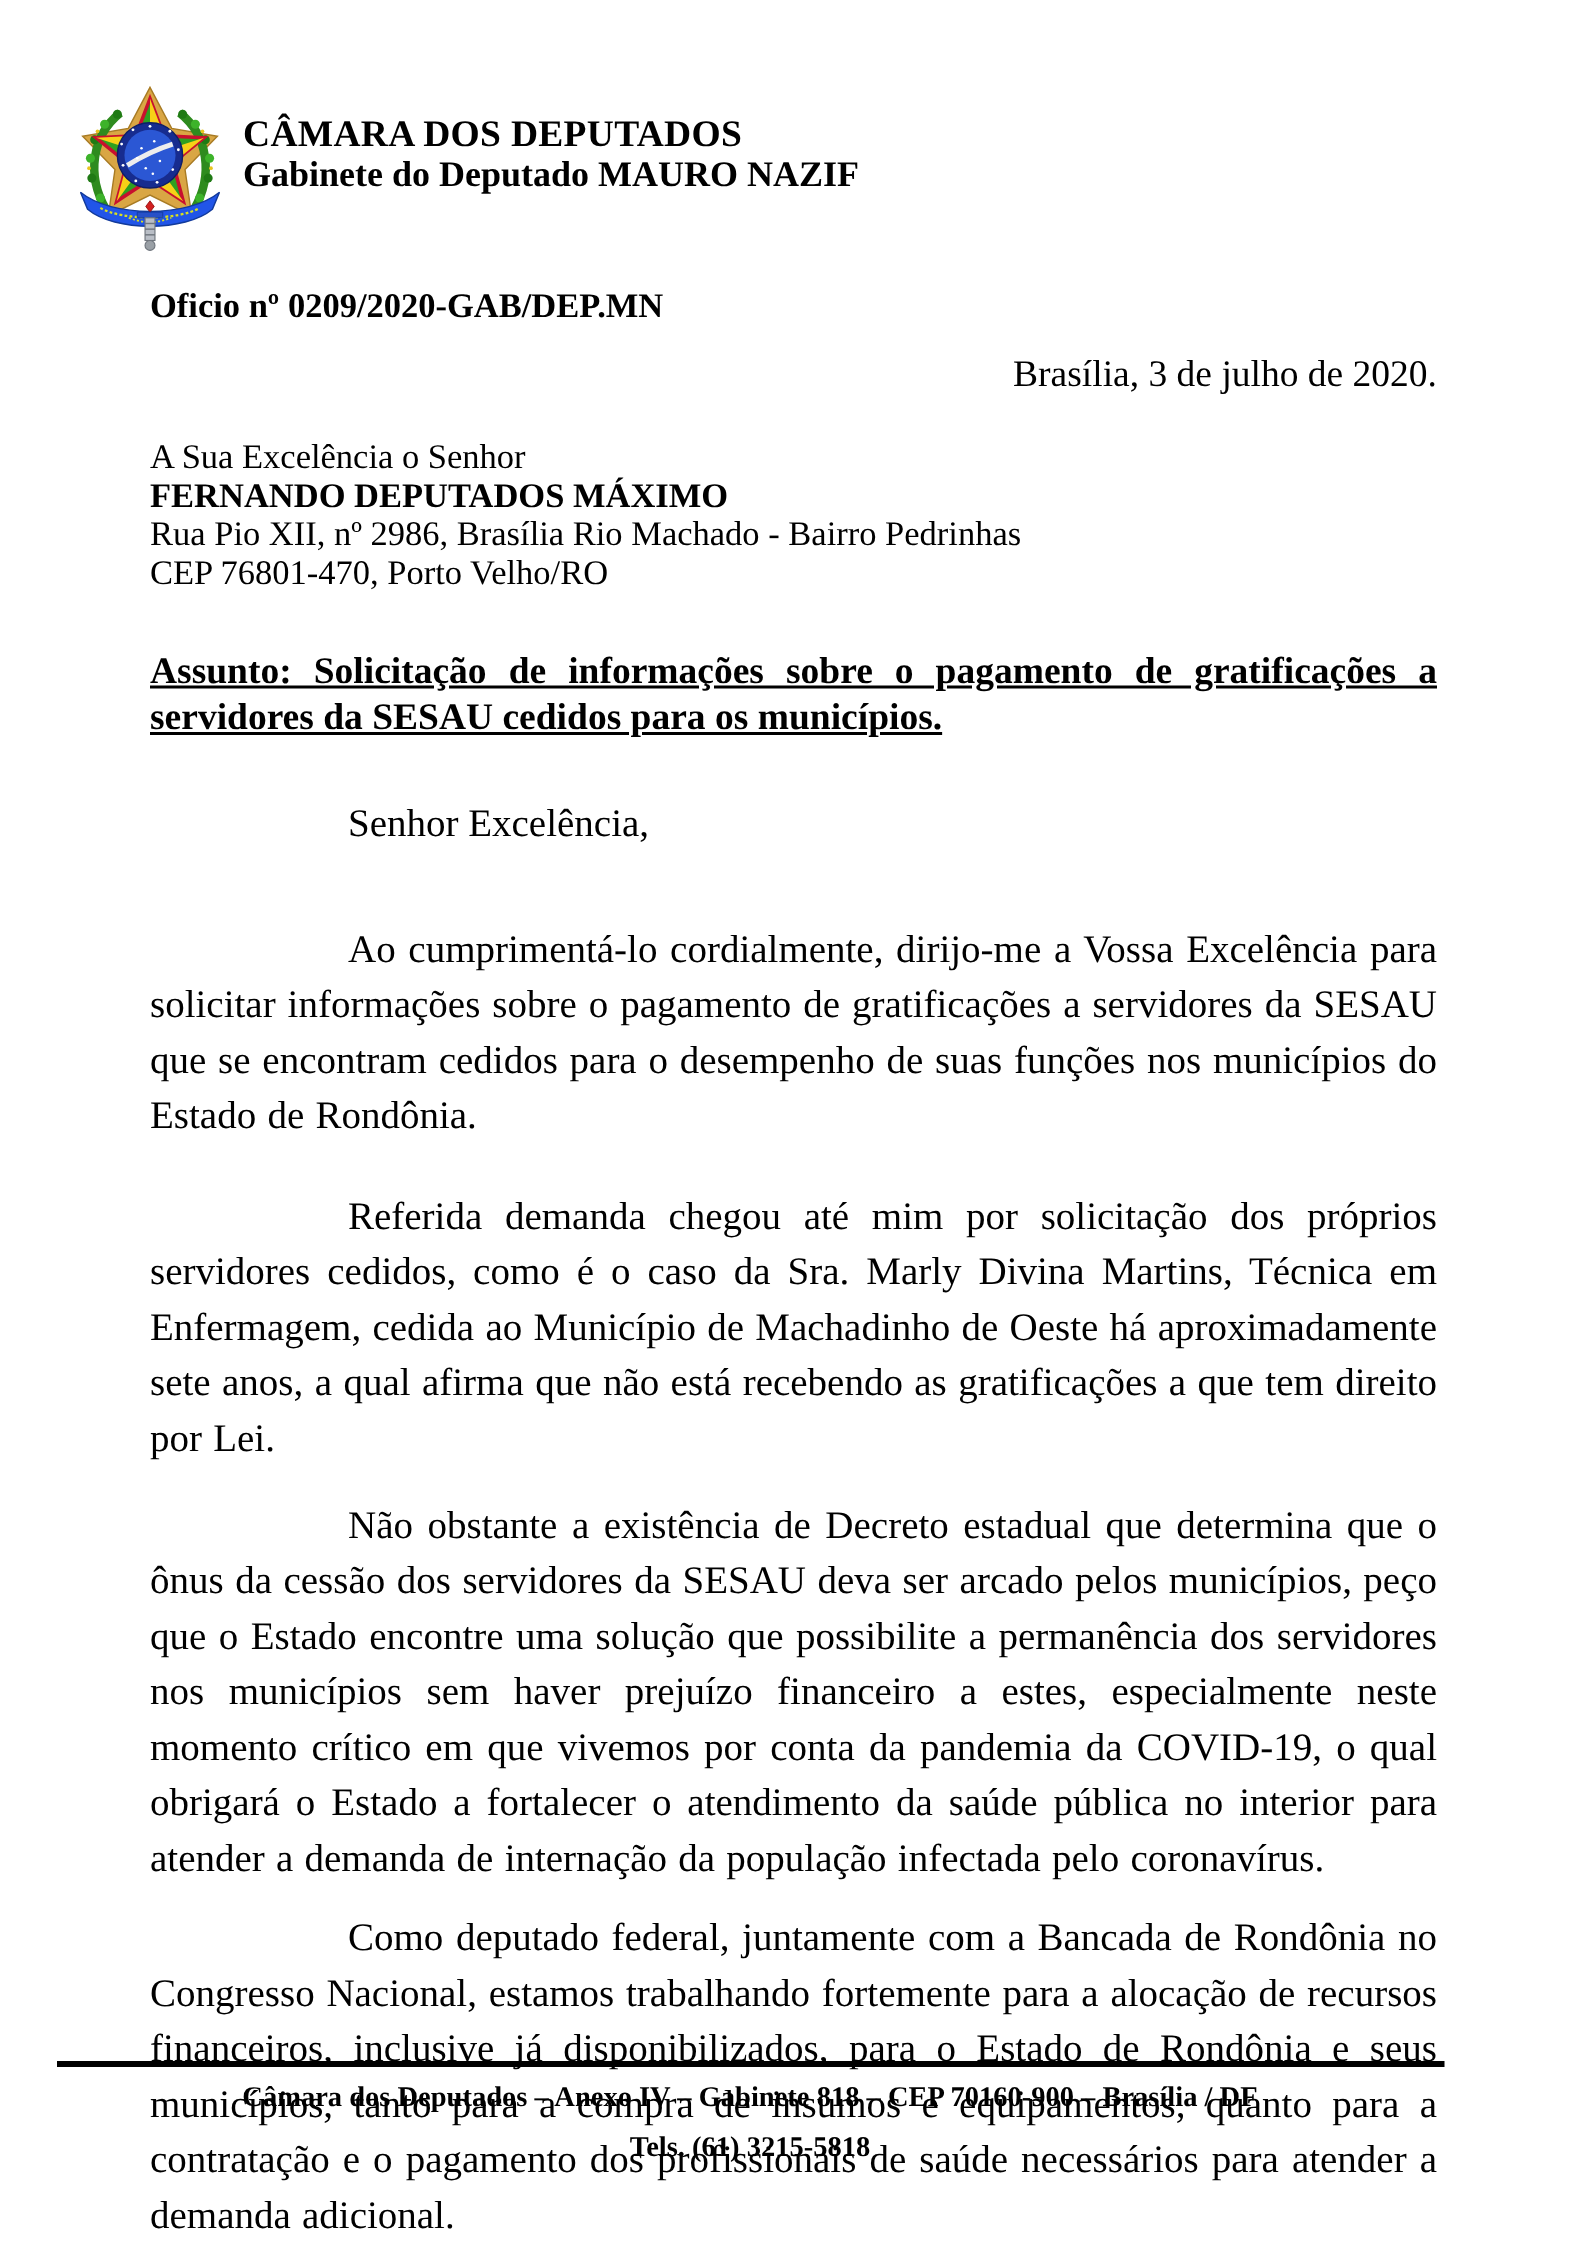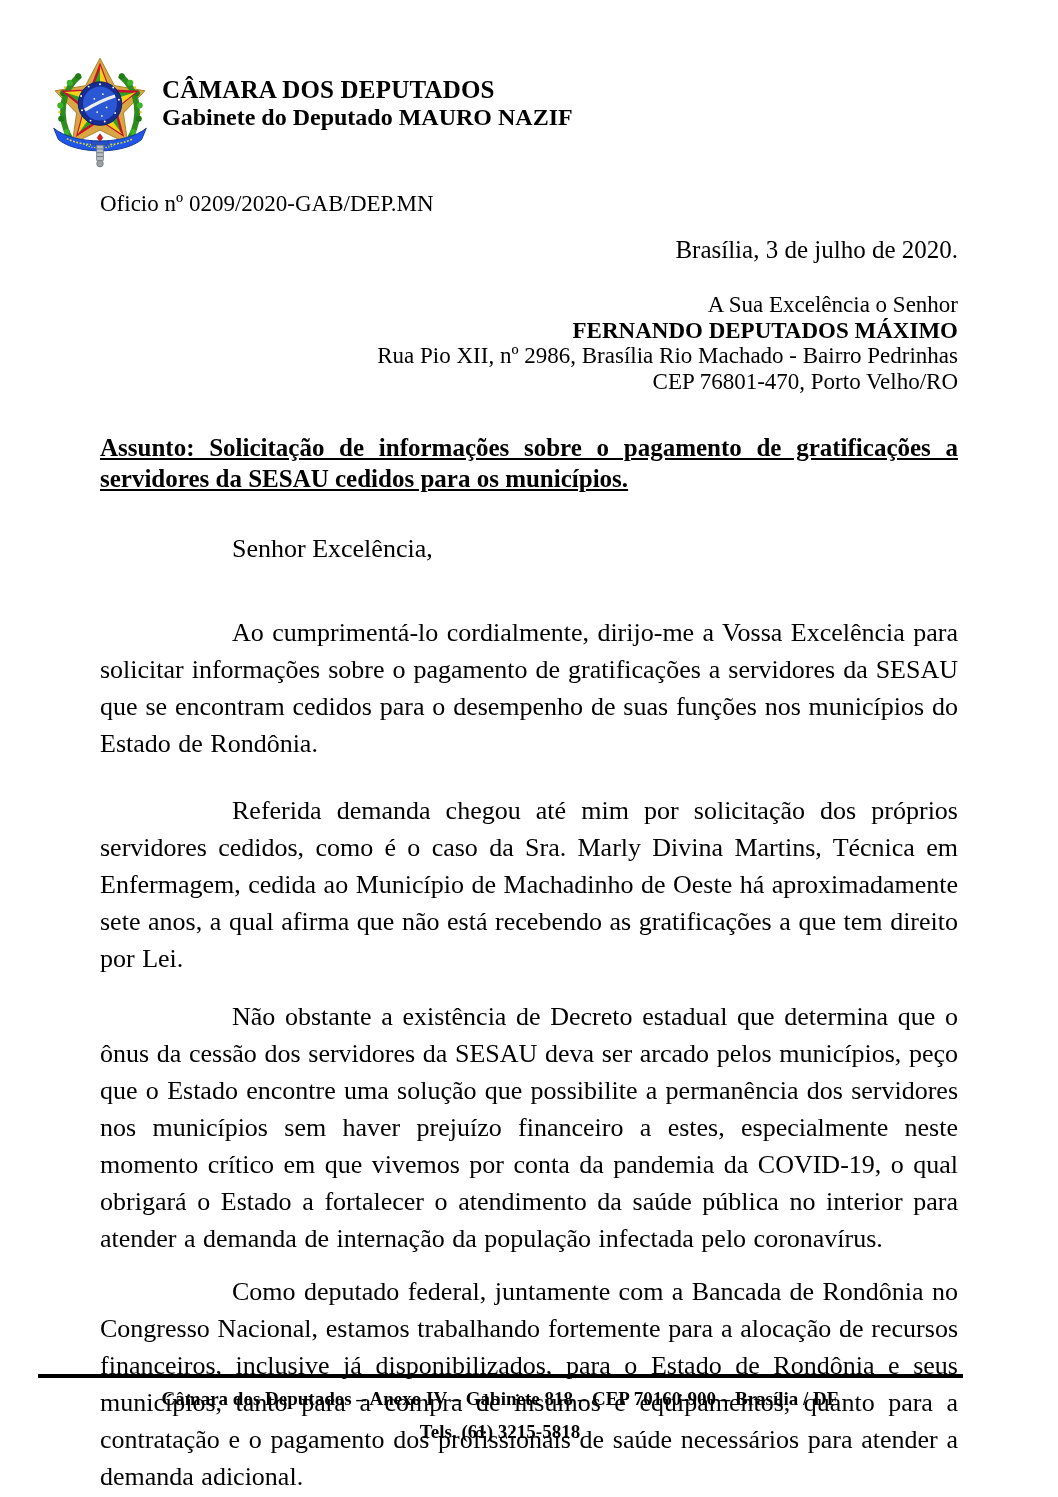--- a/index.html
+++ b/index.html
@@ -9,23 +9,23 @@
     background:#ffffff;
     font-family:"Liberation Serif","DejaVu Serif",serif;
     color:#000;
     overflow:hidden;
   }
   .emblem{position:absolute;left:48px;top:56px;width:104px;height:116px;}
   .org-block{position:absolute;left:162px;top:76px;}
   .org-name{font-size:25px;font-weight:bold;line-height:28px;letter-spacing:.2px;}
   .org-office{font-size:24px;font-weight:bold;line-height:27px;}
   .content{position:absolute;left:100px;top:0;width:858px;padding-top:190px;}
-  .ref{font-size:23px;font-weight:normal;line-height:28px;}
+  .ref{font-size:23px;font-weight:bold;line-height:28px;}
   .dateline{margin-top:16px;font-size:25px;line-height:32px;text-align:right;}
-  .recipient{margin-top:26px;font-size:23px;line-height:25.5px;text-align:right;}
+  .recipient{margin-top:26px;font-size:23px;line-height:25.5px;}
   .b{font-weight:bold;}
   .subject{margin-top:38px;font-size:25px;font-weight:bold;line-height:31px;text-align:justify;text-decoration:underline;}
   .greeting{margin:36px 0 46px 0;font-size:26px;line-height:38px;text-indent:132px;}
   p.para{margin:16px 0 21px 0;font-size:26px;line-height:37px;text-align:justify;text-indent:132px;word-spacing:1px;}
   p.para.p1{margin-bottom:30px;}
   p.para.p3{margin-bottom:16px;}
   p.para.p4{margin-bottom:0;}
   .footer{position:absolute;left:0;right:0;top:1374px;text-align:center;padding-left:21px;}
   .footer-rule{margin:0 auto;width:925px;height:4px;background:#000;}
   .footer-line{font-size:19px;font-weight:bold;line-height:23px;margin-top:9px;}

